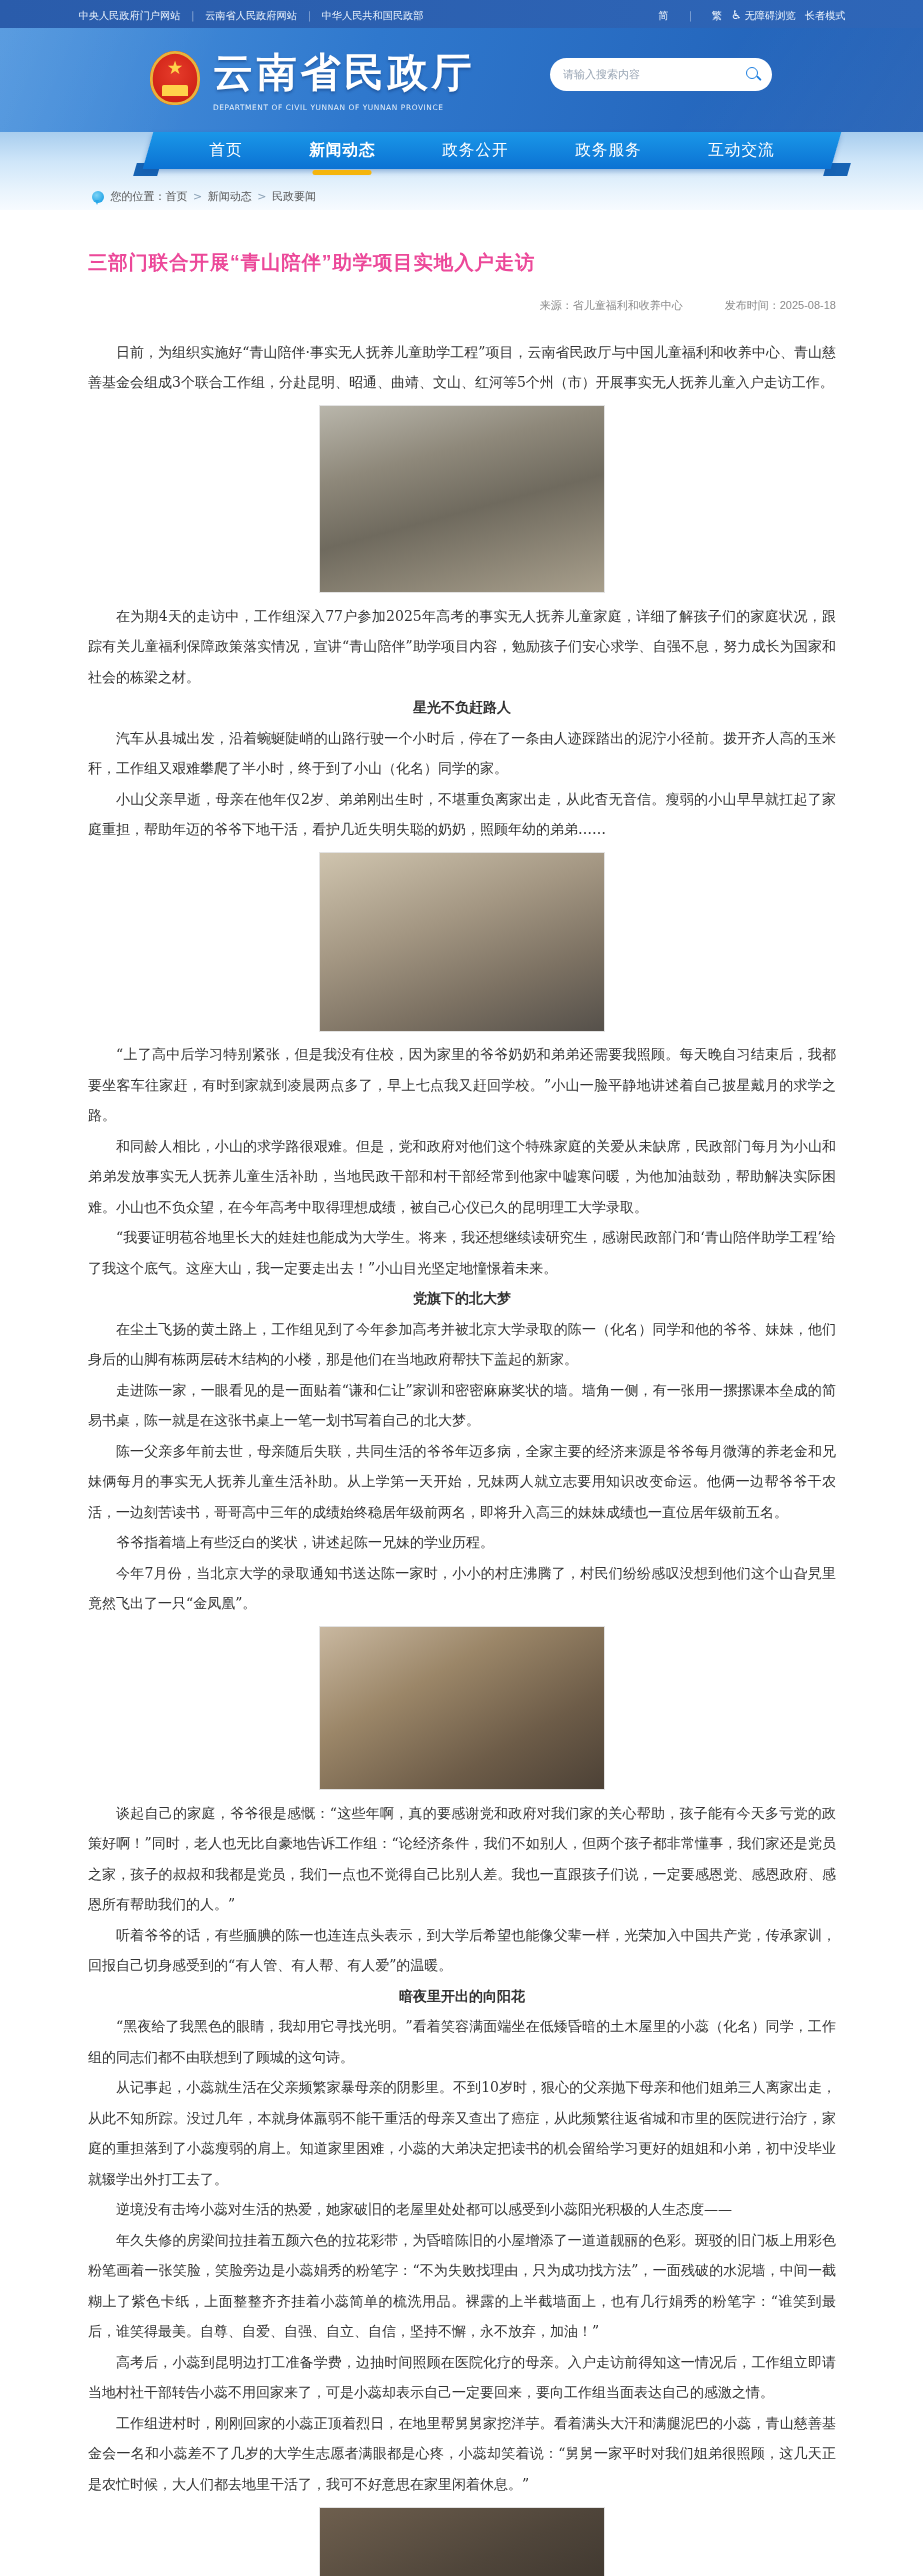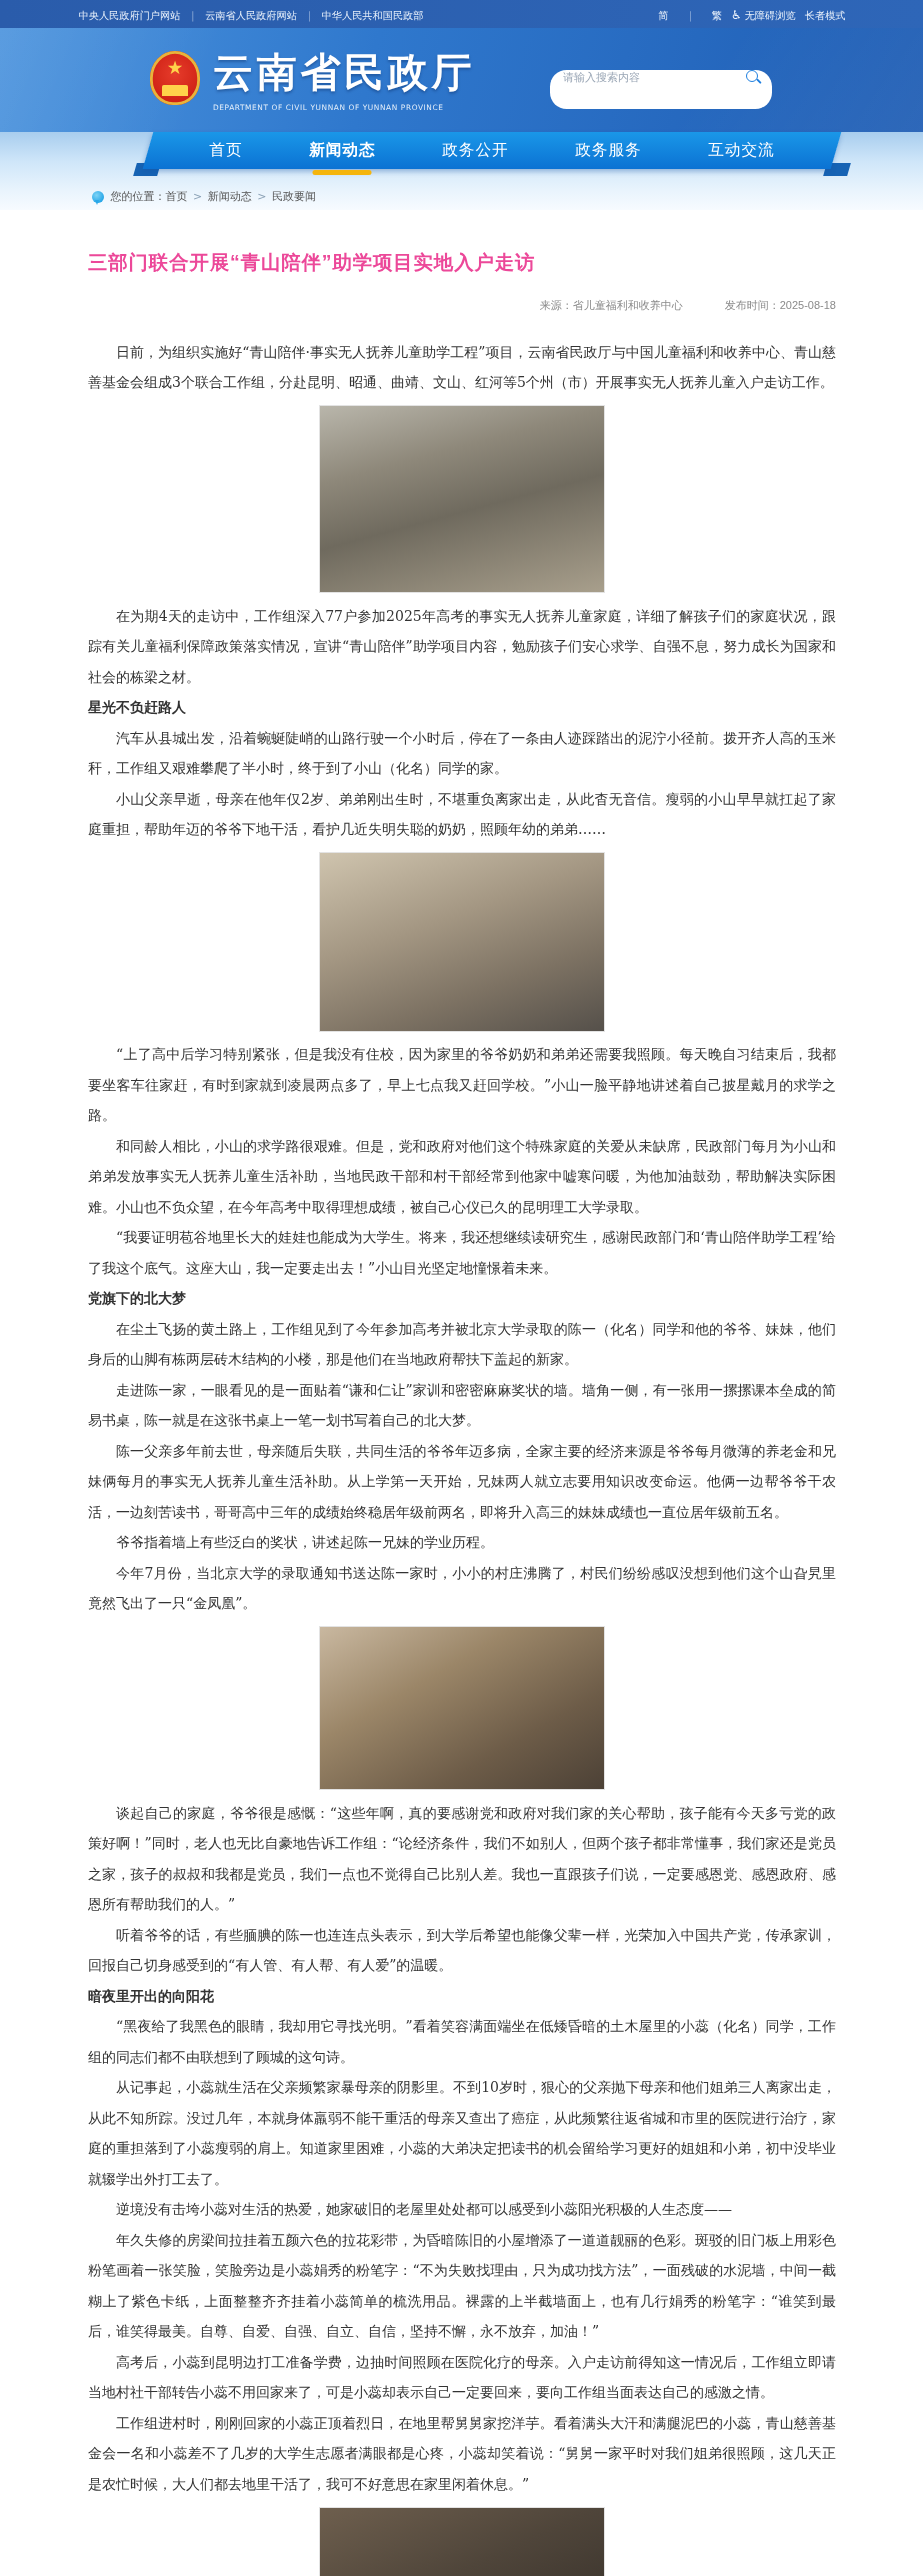--- a/index.html
+++ b/index.html
@@ -18,21 +18,21 @@
   .header{height:104px;background:linear-gradient(105deg,#4b93dd 0%,#2f78cd 40%,#1f5db4 100%);position:relative;overflow:hidden;}
   .header:before{content:"";position:absolute;left:-111px;top:-74px;width:554px;height:277px;background:linear-gradient(120deg,rgba(255,255,255,.14),rgba(255,255,255,0) 55%);transform:rotate(-8deg);}
   .header:after{content:"";position:absolute;right:-55px;top:-37px;width:462px;height:240px;background:linear-gradient(300deg,rgba(255,255,255,.10),rgba(255,255,255,0) 60%);transform:rotate(6deg);}
   .brand{position:absolute;left:150px;top:16.6px;display:flex;align-items:center;z-index:2;}
   .emblem{width:50px;height:54px;border-radius:50% 50% 46% 46%;background:radial-gradient(circle at 50% 42%,#e63c2b 0%,#cf2115 70%,#a81208 100%);position:relative;box-shadow:inset 0 0 0 2.8px #e8b43b;}
   .emblem .star{position:absolute;left:0;right:0;top:7.4px;text-align:center;color:#ffd24a;font-size:18.5px;line-height:1;}
   .emblem .gate{position:absolute;left:12px;right:12px;bottom:9.2px;height:11px;background:#ffd24a;border-radius:1.8px 1.8px 0 0;}
   .brand-text{margin-left:13px;}
   .site-name{color:#fff;font-size:40px;font-weight:bold;letter-spacing:3.7px;text-shadow:0 1.8px 2.8px rgba(0,30,80,.35);}
   .site-name-en{color:#e6f0fb;font-size:7.4px;letter-spacing:0.6px;margin-top:3.7px;}
-  .search{position:absolute;left:550px;top:42px;width:222px;height:39px;background:#fff;border-radius:16.6px;display:flex;align-items:flex-start;padding:0 11px;box-sizing:border-box;z-index:2;}
+  .search{position:absolute;left:550px;top:30px;width:222px;height:33px;background:#fff;border-radius:16.6px;display:flex;align-items:center;padding:0 11px;box-sizing:border-box;z-index:2;}
   .search input{flex:1;border:none;outline:none;font-size:11px;color:#333;background:transparent;font-family:inherit;}
   .search input::placeholder{color:#9aa6b5;}
   .mag{width:14.8px;height:14.8px;position:relative;flex:0 0 auto;cursor:pointer;}
   .mag:before{content:"";position:absolute;left:0;top:0;width:10.2px;height:10.2px;border:1.8px solid #1e7fe0;border-radius:50%;}
   .mag:after{content:"";position:absolute;left:10.2px;top:10.2px;width:5.5px;height:1.8px;background:#1e7fe0;transform:rotate(45deg);border-radius:0.9px;}
 
   
   .subhead{background:linear-gradient(180deg,#a8cdee 0%,#cfe6f9 38%,#e9f4fd 75%,#f7fbff 100%);padding-bottom:5.5px;}
   .navbar{position:relative;height:37px;width:688px;margin:0 0 0 148px;}
   .navbar .skin{position:absolute;inset:0;background:linear-gradient(180deg,#1a97e8,#0b72d3);transform:skewX(-16deg);box-shadow:0 2.8px 5.5px rgba(20,80,160,.35);}
@@ -49,21 +49,21 @@
   .bc-sep{margin:0 5.5px;color:#8aa0b5;}
   .bc-item{cursor:pointer;}
 
   
   .content{width:748px;margin:0 auto;padding-top:39px;background:#fff;}
   .art-title{text-align:left;font-size:19.4px;font-weight:bold;color:#ec4899;letter-spacing:0.9px;margin:0 0 22px 0;font-family:Liberation Sans, sans-serif;}
   .art-meta{text-align:right;font-size:11px;color:#8a8a8a;font-family:Liberation Sans, sans-serif;margin-bottom:24px;}
   .art-meta .gap{display:inline-block;width:42px;}
   .article{font-family:"DejaVu Serif","Liberation Serif",serif;font-size:14px;line-height:30.5px;color:#333;text-align:justify;}
   .article p{margin:0;text-indent:2em;}
-  .article h3{margin:0;text-align:left;font-size:14px;font-weight:bold;color:#333;line-height:30.5px;}
+  .article h3{margin:0;text-align:center;font-size:14px;font-weight:bold;color:#333;line-height:30.5px;}
   .photo{margin:7.4px auto;width:286px;border:0.9px solid #e3e3e3;box-sizing:border-box;}
   .photo.p1{height:188px;background:linear-gradient(165deg,#b9b6ab 0%,#8e887a 30%,#6f6a5e 55%,#a89f8c 100%);}
   .photo.p2{height:180px;background:linear-gradient(160deg,#cfc4ae 0%,#a39682 40%,#7d7263 70%,#55504a 100%);}
   .photo.p3{height:164px;background:linear-gradient(150deg,#c9b8a0 0%,#9b8668 35%,#6d5c48 70%,#4c4136 100%);}
   .photo.p4{height:192px;background:linear-gradient(155deg,#6e5f4e 0%,#4f453a 40%,#3a332c 75%,#57504a 100%);}
 </style>
 </head>
 <body>
 
 <div class="page">

